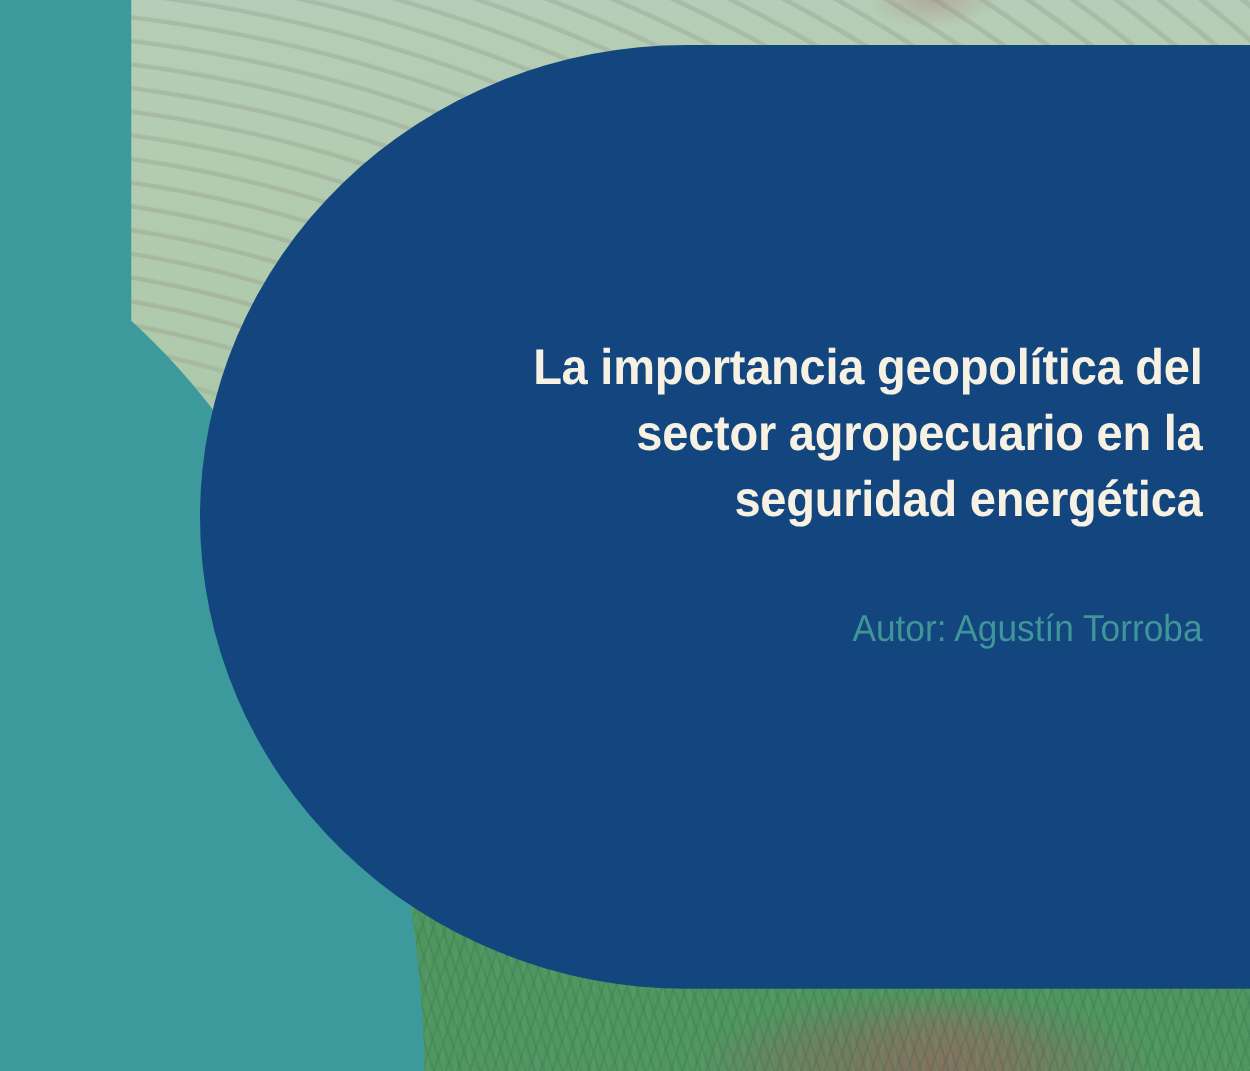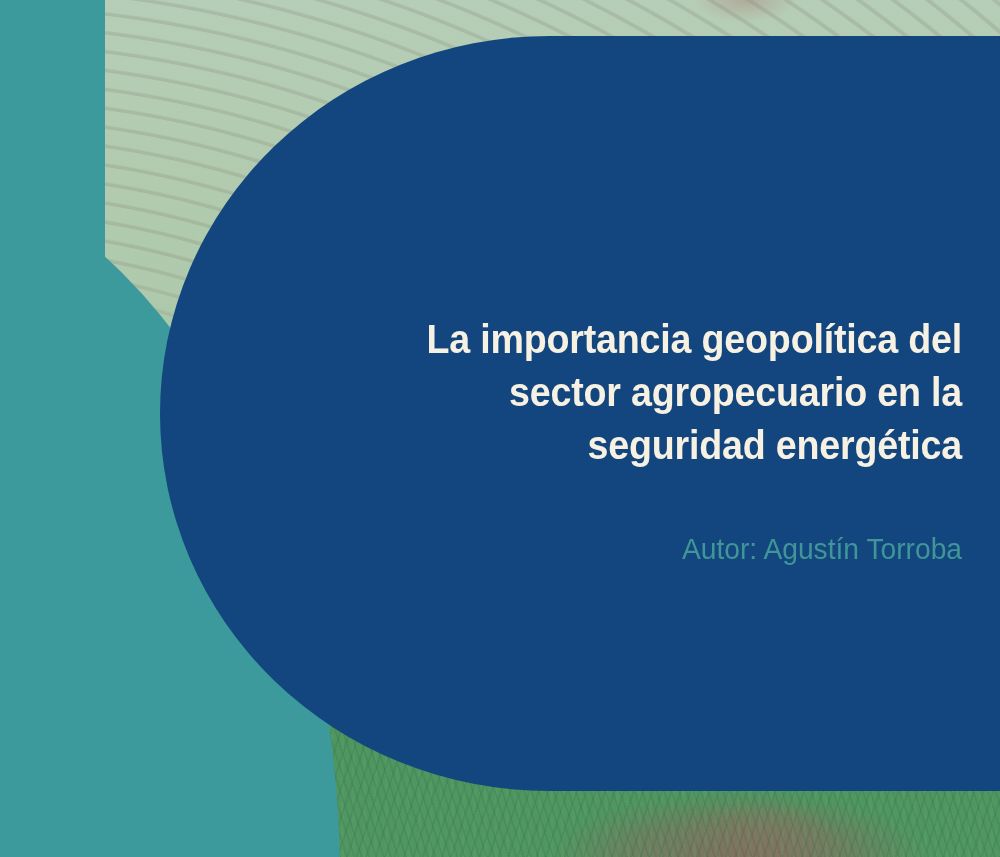--- a/index.html
+++ b/index.html
@@ -130,21 +130,20 @@
     border-bottom-right-radius: 0;
   }
 
   
   .text-block {
     position: absolute;
     right: 38px;
     top: 268px;
     width: 620px;
     text-align: right;
-    margin-top: 45px;
   }
 
   .title {
     margin: 0;
     color: #f6f1e2;
     font-family: "Liberation Sans", sans-serif;
     font-weight: bold;
     font-size: 40px;
     line-height: 53px;
     letter-spacing: -0.2px;

